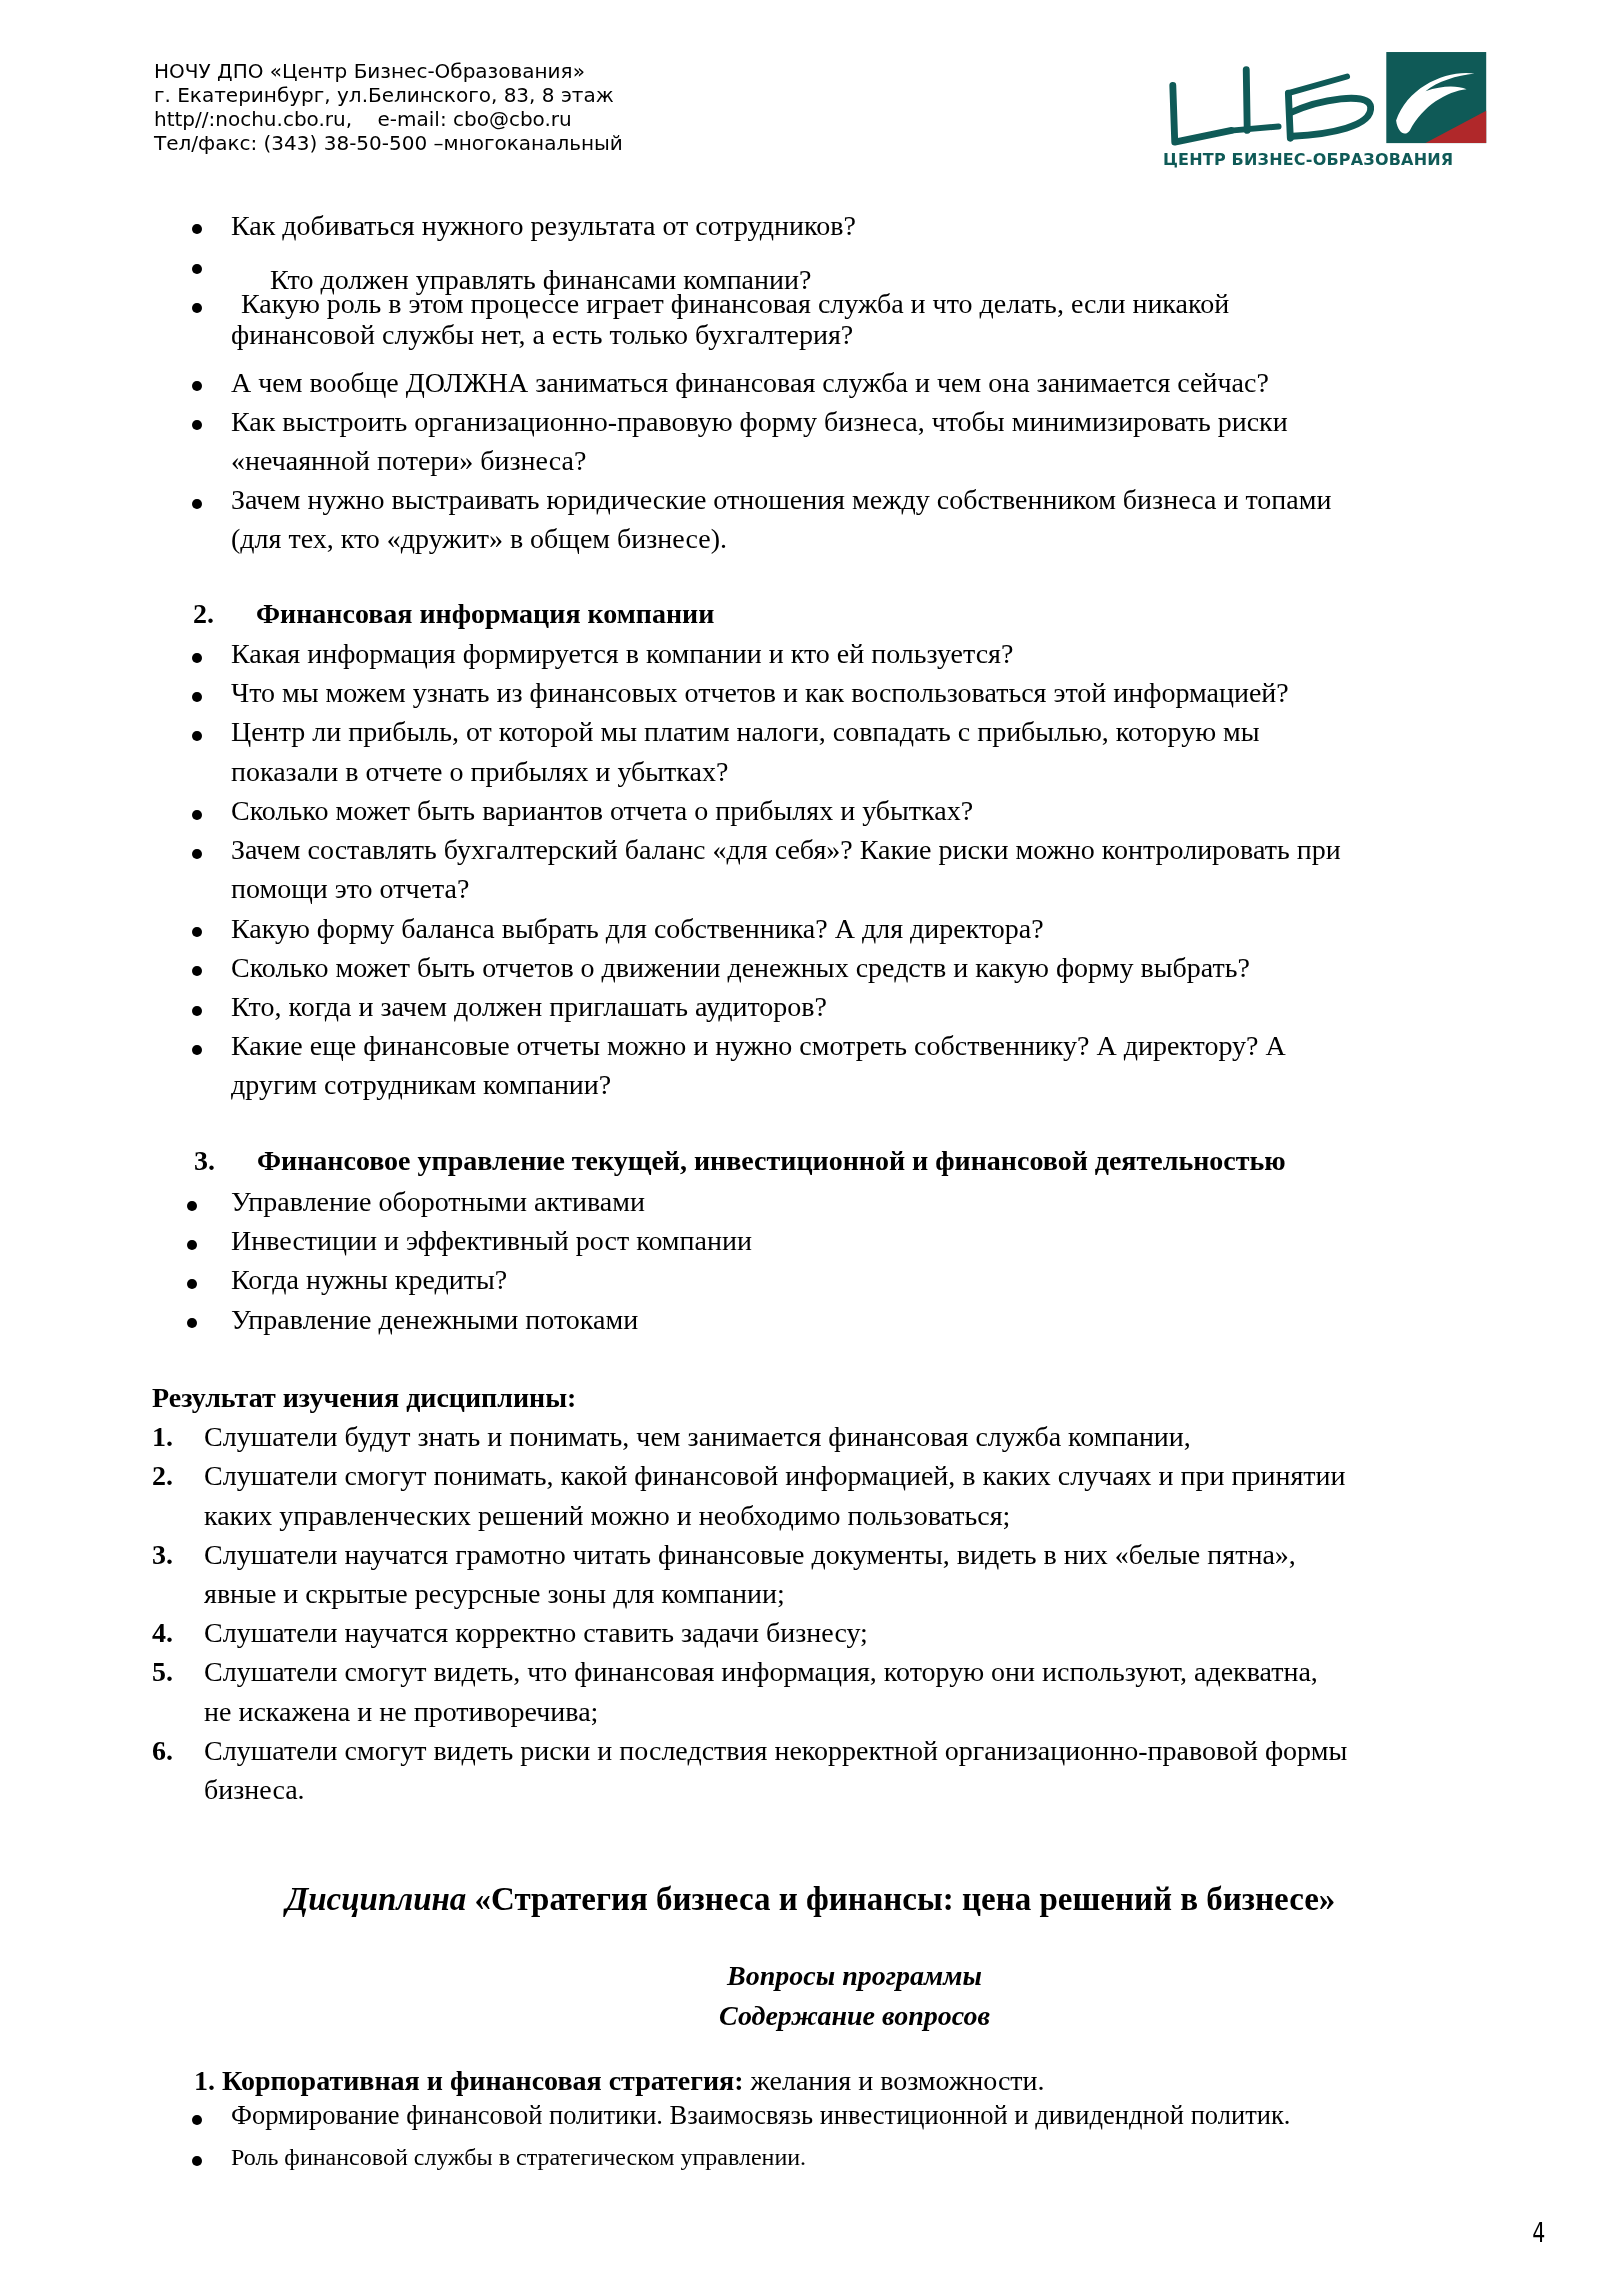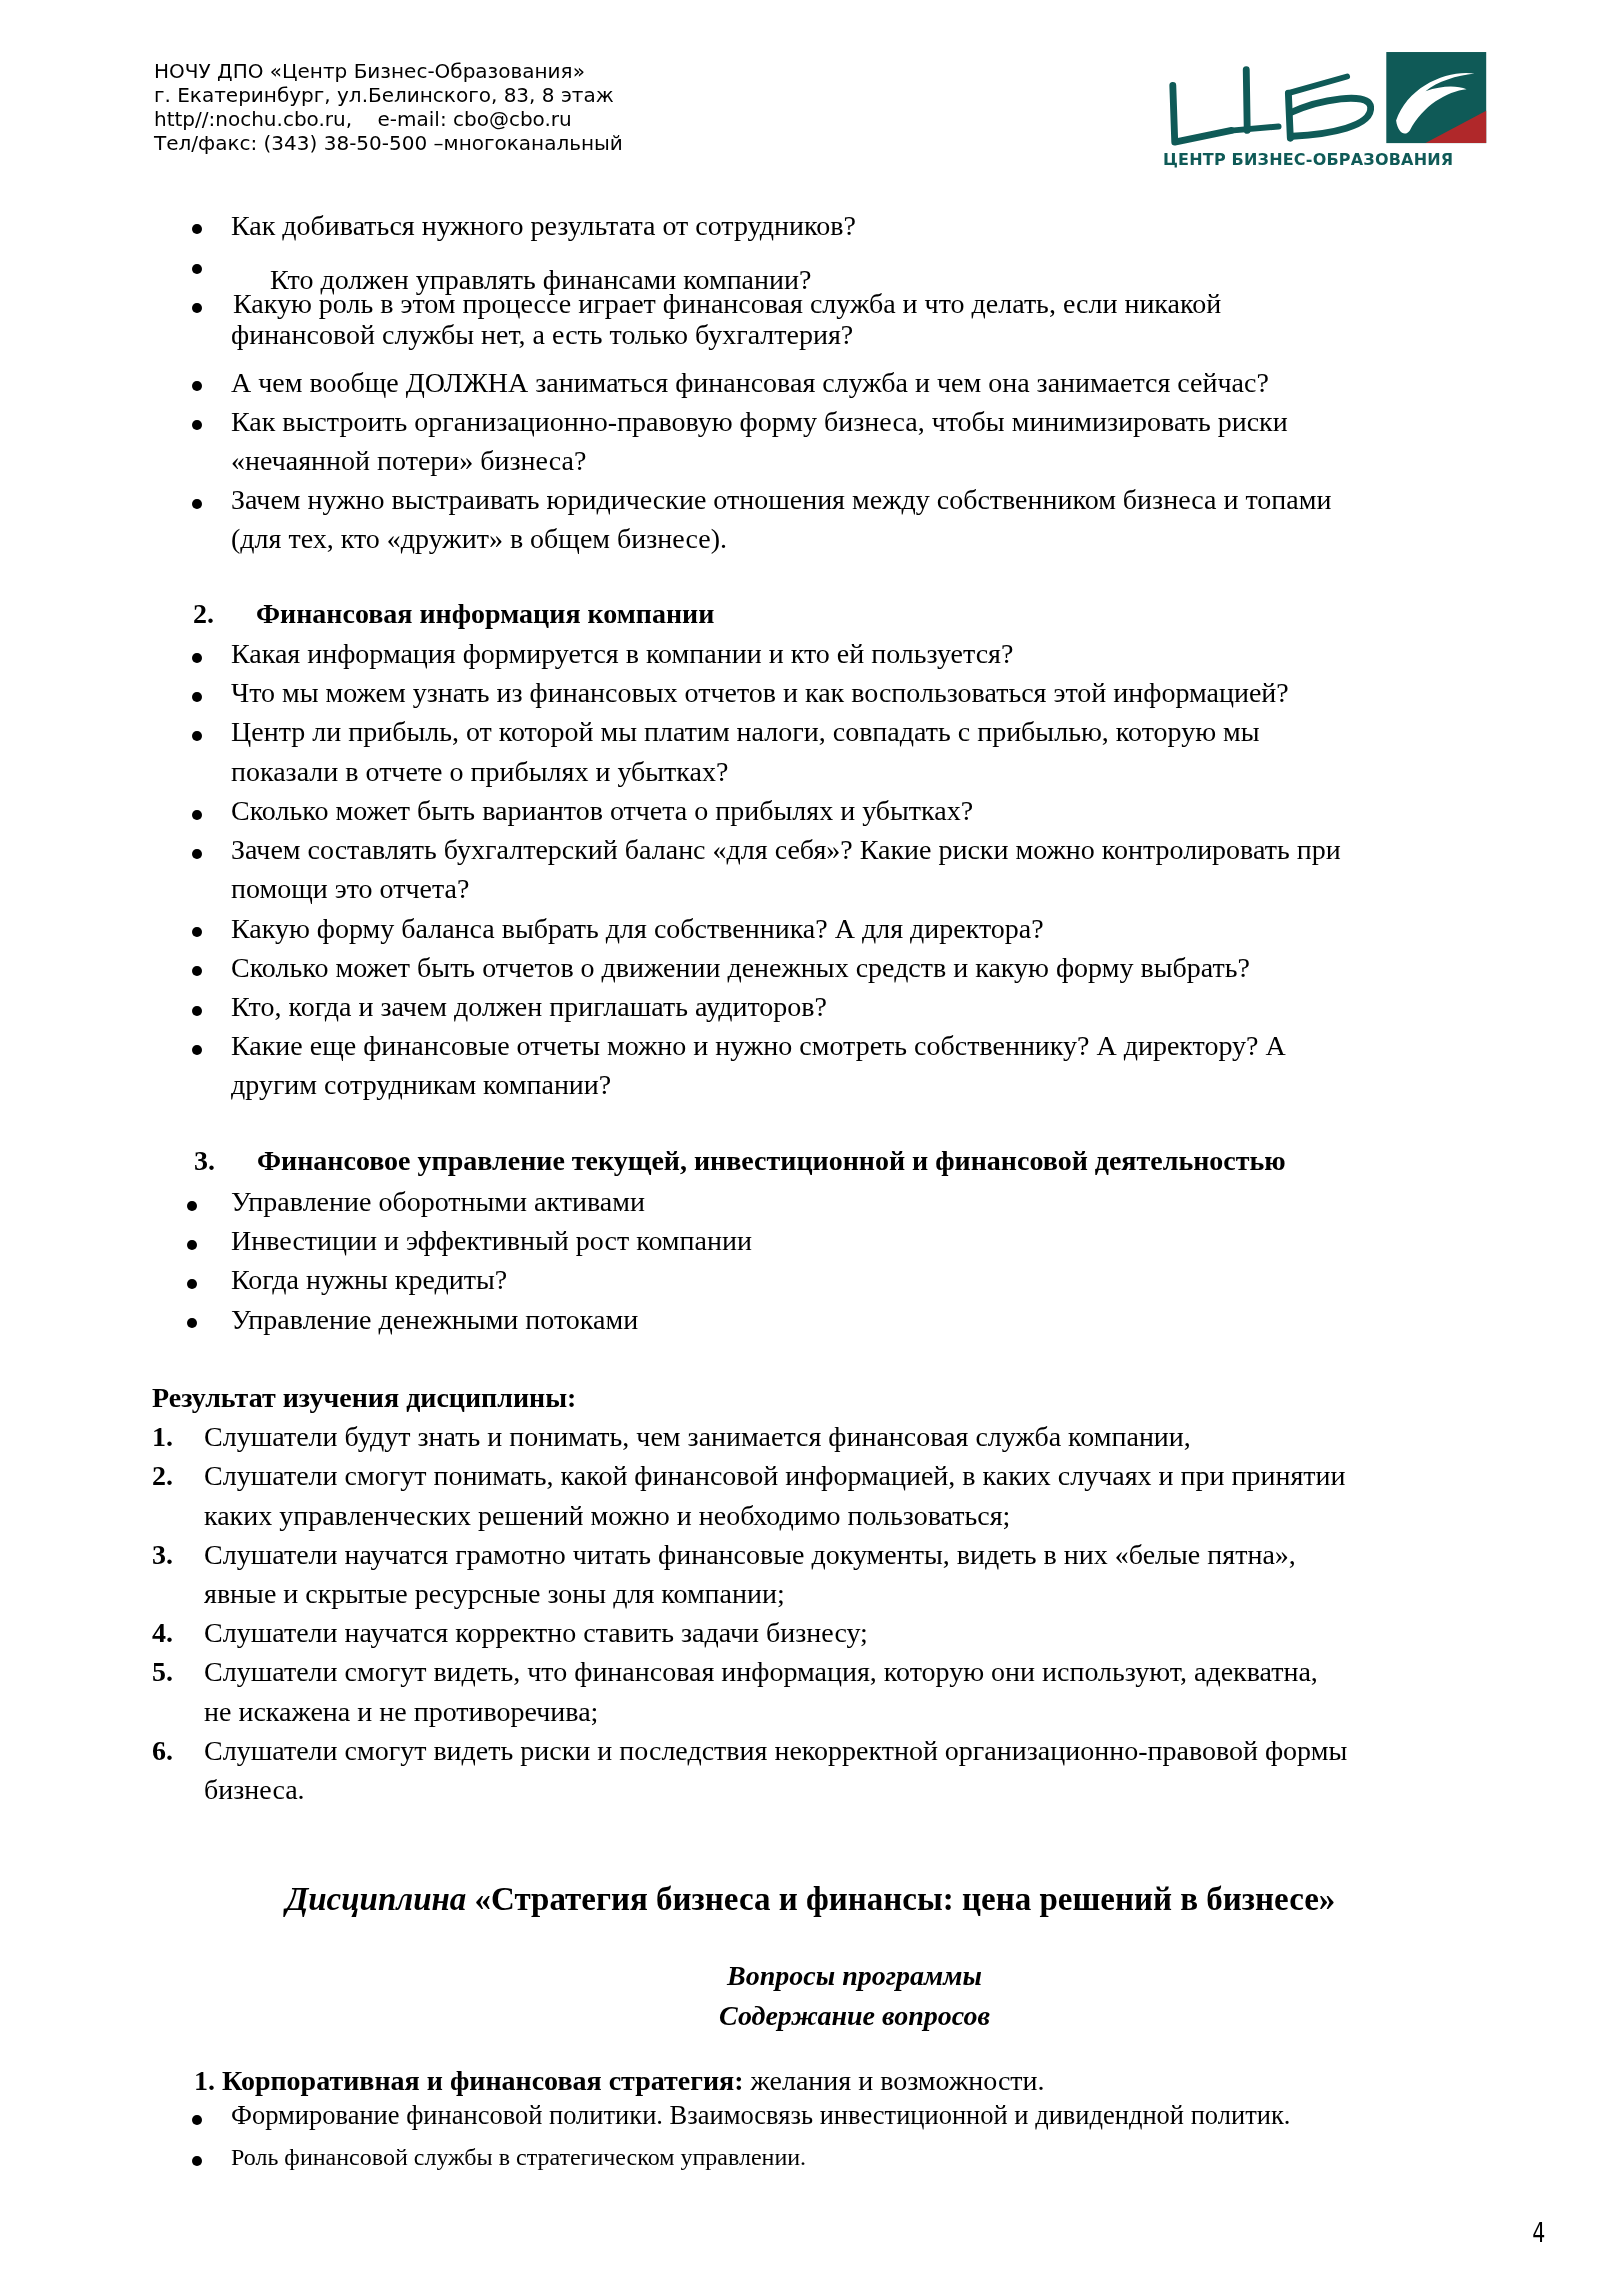--- a/index.html
+++ b/index.html
@@ -45,21 +45,21 @@
 </div>
 
 <div class="content">
 
   <div>
     <span class="bl" style="top:224px;"></span>
     <div class="line" style="left:231px; top:210px;">Как добиваться нужного результата от сотрудников?</div>
     <span class="bl" style="top:264px;"></span>
     <div class="line" style="left:231px; top:264px;margin-left:39px;">Кто должен управлять финансами компании?</div>
     <span class="bl" style="top:303px;"></span>
-    <div class="line" style="left:233px; top:288px;">Какую роль в этом процессе играет финансовая служба и что делать, если никакой</div>
+    <div class="line" style="left:241px; top:288px;">Какую роль в этом процессе играет финансовая служба и что делать, если никакой</div>
     <div class="line" style="left:231px; top:319px;">финансовой службы нет, а есть только бухгалтерия?</div>
     <span class="bl" style="top:381px;"></span>
     <div class="line" style="left:231px; top:367px;">А чем вообще ДОЛЖНА заниматься финансовая служба и чем она занимается сейчас?</div>
     <span class="bl" style="top:420px;"></span>
     <div class="line" style="left:231px; top:406px;">Как выстроить организационно-правовую форму бизнеса, чтобы минимизировать риски</div>
     <div class="line" style="left:231px; top:445px;">«нечаянной потери» бизнеса?</div>
     <span class="bl" style="top:499px;"></span>
     <div class="line" style="left:231px; top:484px;">Зачем нужно выстраивать юридические отношения между собственником бизнеса и топами</div>
     <div class="line" style="left:231px; top:523px;">(для тех, кто «дружит» в общем бизнесе).</div>
   </div>

